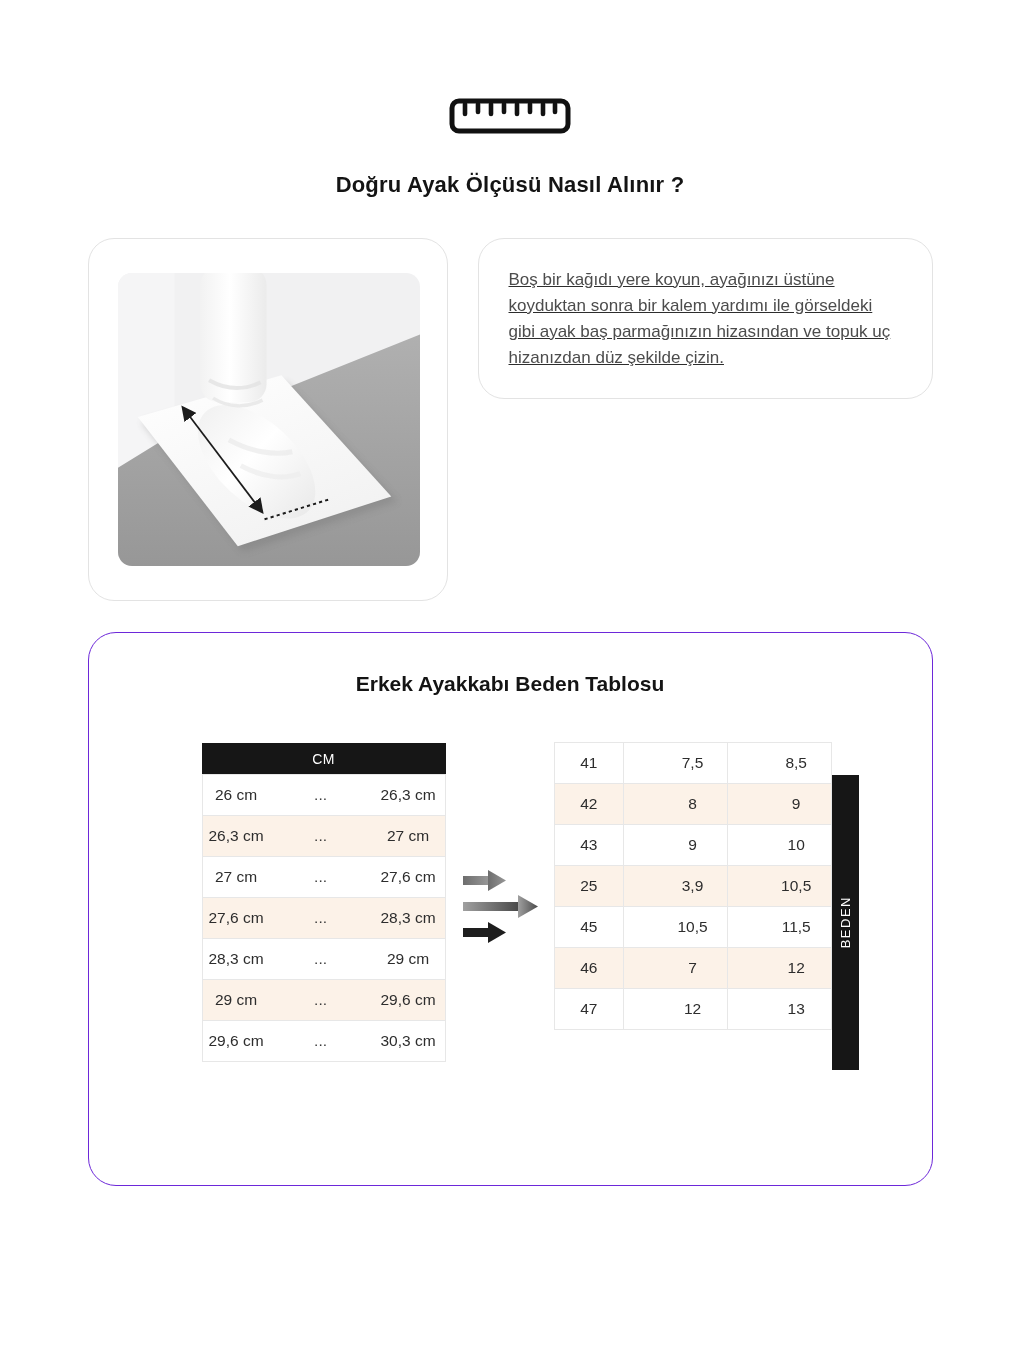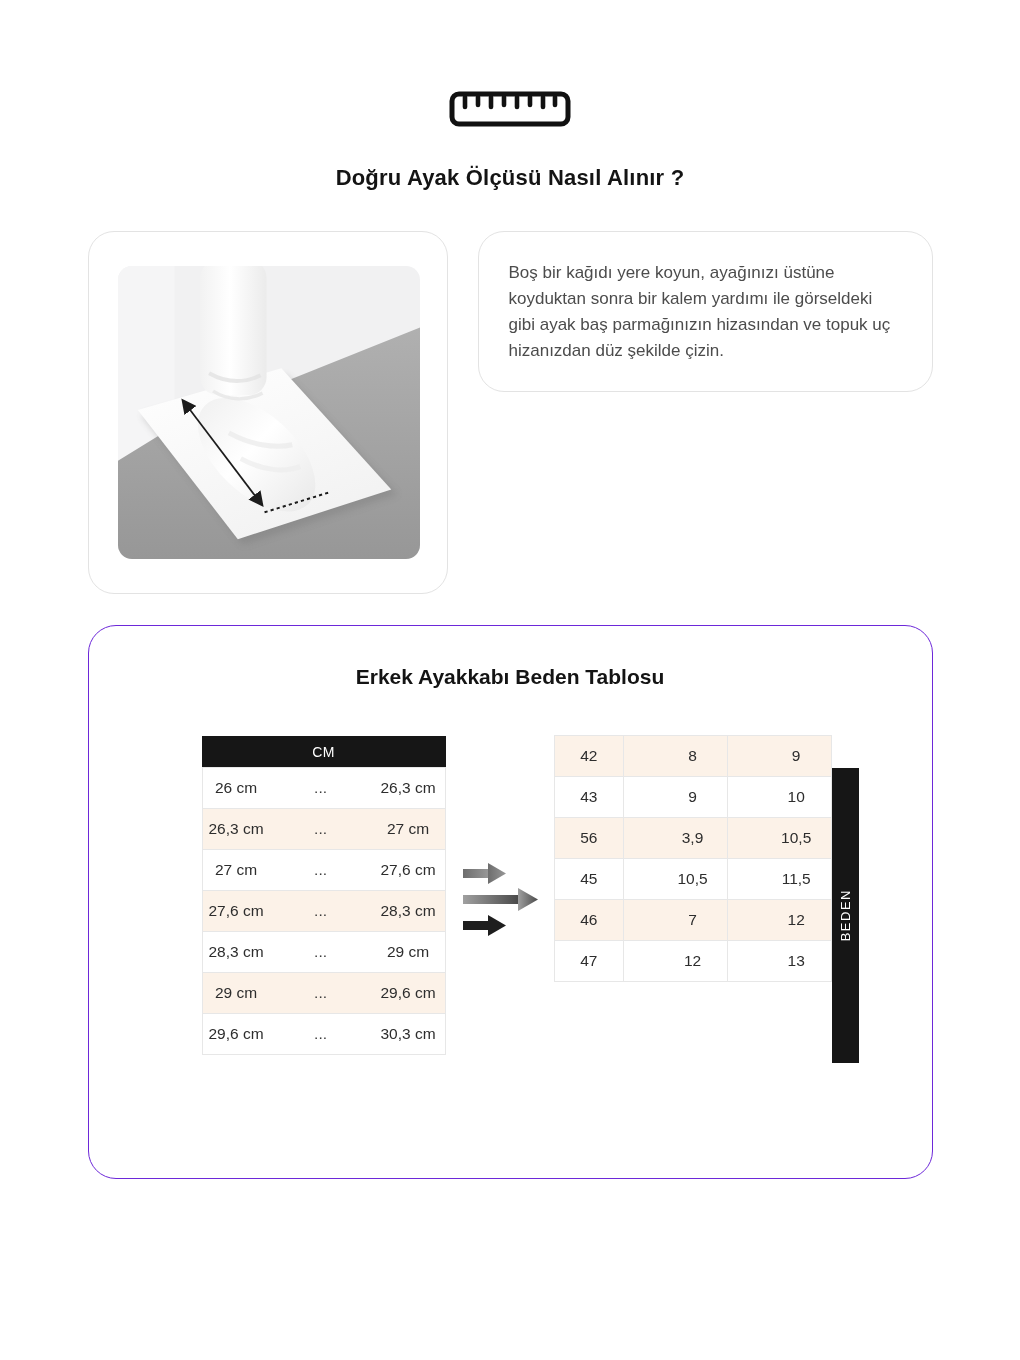--- a/index.html
+++ b/index.html
@@ -1,21 +1,21 @@
 <!DOCTYPE html>
 <html style="--accent-row: #fcf2e8; --header-bg: #161616;"><head>
 <meta charset="utf-8">
 <style>
   * { margin:0; padding:0; box-sizing:border-box; }
   html,body { background:#ffffff; }
   body {
     width:1020px; height:1360px; margin:0 auto; position:relative;
     font-family:"Liberation Sans", sans-serif; color:#2d2d2d;
   }
-  .page { width:845px; margin:15px auto; padding-top:76px; }
+  .page { width:845px; margin:0 auto; padding-top:98px; }
 
   
   .ruler-wrap { display:flex; justify-content:center; }
   .ruler-wrap svg { display:block; }
 
   
   .main-title {
     margin-top:38px; text-align:center;
     font-size:22px; font-weight:700; color:#141414; letter-spacing:.2px;
   }
@@ -23,21 +23,21 @@
   
   .howto { display:flex; gap:30px; margin-top:40px; }
   .photo-card {
     width:360px; height:363px; flex:0 0 360px;
     border:1px solid #e3e3e3; border-radius:26px;
     padding:34px 27px 34px 29px; background:#fff;
   }
   .photo { width:100%; height:100%; border-radius:14px; overflow:hidden; }
   .photo svg { display:block; width:100%; height:100%; }
 
-  .steps { flex:1; display:flex; flex-direction:column; gap:16px; }
+  .steps { flex:1; display:flex; flex-direction:column; gap:16px;text-decoration:underline; }
   .step-card {
     border:1px solid #e3e3e3; border-radius:26px; background:#fff;
     padding:16px 30px; display:flex; align-items:center;
   }
   .step-card p { font-size:17px; line-height:26px; color:#4c4c4c; }
   .step-card.first  { height:161px; }
   .step-card.second { height:185px; }
 
   
   .size-section {
@@ -241,32 +241,37 @@
           <g fill="#1e1e1e">
             <rect x="2" y="60" width="25" height="9"></rect>
             <polygon points="27,54 45,64.5 27,75"></polygon>
           </g>
         </svg>
       </div>
 
       <div class="eu-wrap">
         <div class="eu-table">
           <div>
+              <div class="trow erow">
+                <span class="ecell">41</span>
+                <span class="ecell">7,5</span>
+                <span class="ecell">8,5</span>
+              </div>
               <div class="trow erow alt">
                 <span class="ecell">42</span>
                 <span class="ecell">8</span>
                 <span class="ecell">9</span>
               </div>
               <div class="trow erow">
                 <span class="ecell">43</span>
                 <span class="ecell">9</span>
                 <span class="ecell">10</span>
               </div>
               <div class="trow erow alt">
-                <span class="ecell">56</span>
+                <span class="ecell">25</span>
                 <span class="ecell">3,9</span>
                 <span class="ecell">10,5</span>
               </div>
               <div class="trow erow">
                 <span class="ecell">45</span>
                 <span class="ecell">10,5</span>
                 <span class="ecell">11,5</span>
               </div>
               <div class="trow erow alt">
                 <span class="ecell">46</span>

